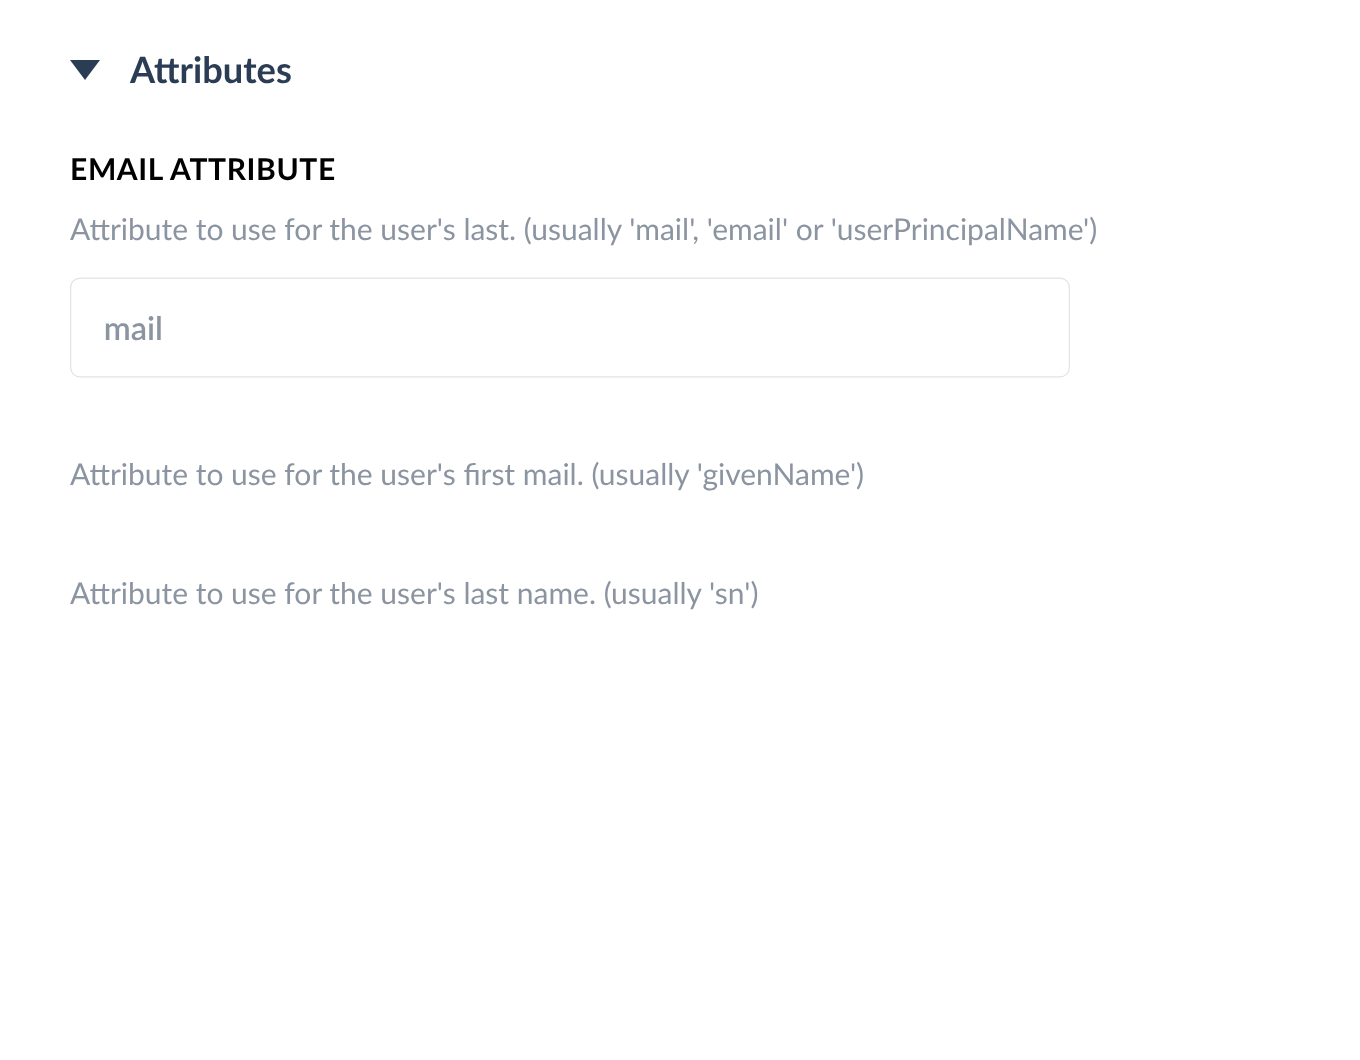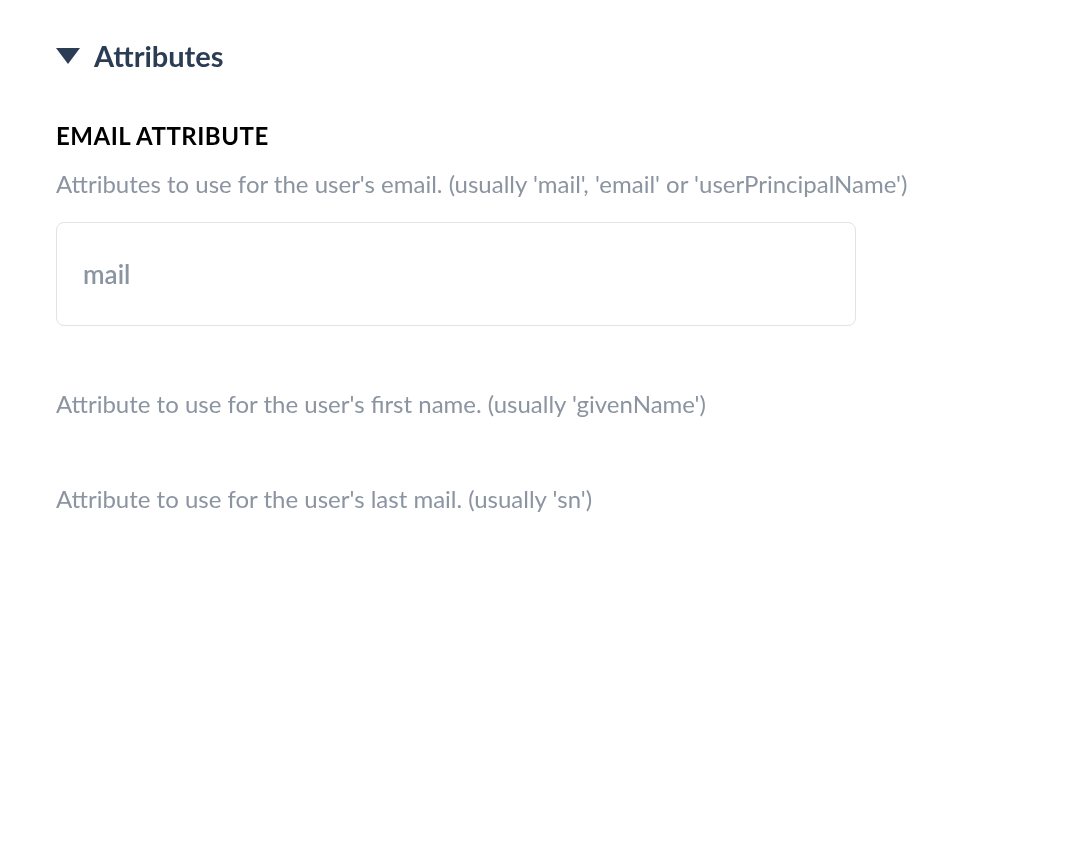--- a/index.html
+++ b/index.html
@@ -10,21 +10,21 @@
     body {
       font-family: -apple-system, BlinkMacSystemFont, "Segoe UI", "Lato", Helvetica, Arial, sans-serif;
       background: #fff;
       width: 1088px;
       height: 848px;
       padding: 38px 56px;
     }
     .section-header {
       display: flex;
       align-items: center;
-      gap: 14px;
+      gap: 24px;
       margin-bottom: 48px;
       cursor: pointer;
     }
     .section-header .triangle {
       width: 0;
       height: 0;
       border-left: 12px solid transparent;
       border-right: 12px solid transparent;
       border-top: 16px solid #2b3d55;
     }
@@ -45,21 +45,21 @@
       margin-bottom: 18px;
     }
     .field-description {
       font-size: 24px;
       color: #8b94a1;
       margin-bottom: 22px;
       line-height: 1.35;
     }
     .text-input {
       width: 800px;
-      height: 104px;
+      height: 80px;
       padding: 0 26px;
       font-size: 26px;
       font-weight: 600;
       color: #8b94a1;
       border: 1px solid #e0e3e8;
       border-radius: 8px;
       background: #fff;
       outline: none;
       font-family: inherit;
     }
@@ -67,23 +67,23 @@
 </head>
 <body>
 
 <div class="section-header">
   <div class="triangle"></div>
   <span class="section-title">Attributes</span>
 </div>
 
 <div class="field-group">
   <div class="field-label">EMAIL ATTRIBUTE</div>
-  <div class="field-description">Attributes to use for the user's email. (usually 'mail', 'email' or 'userPrincipalName')</div>
+  <div class="field-description">Attribute to use for the user's last. (usually 'mail', 'email' or 'userPrincipalName')</div>
   <input type="text" class="text-input" value="mail" style="">
 </div>
 
 <div class="field-group">
-  <div class="field-description">Attribute to use for the user's first name. (usually 'givenName')</div>
+  <div class="field-description">Attribute to use for the user's first mail. (usually 'givenName')</div>
 </div>
 
 <div class="field-group">
-  <div class="field-description">Attribute to use for the user's last mail. (usually 'sn')</div>
+  <div class="field-description">Attribute to use for the user's last name. (usually 'sn')</div>
 </div>
 
 </body></html>

